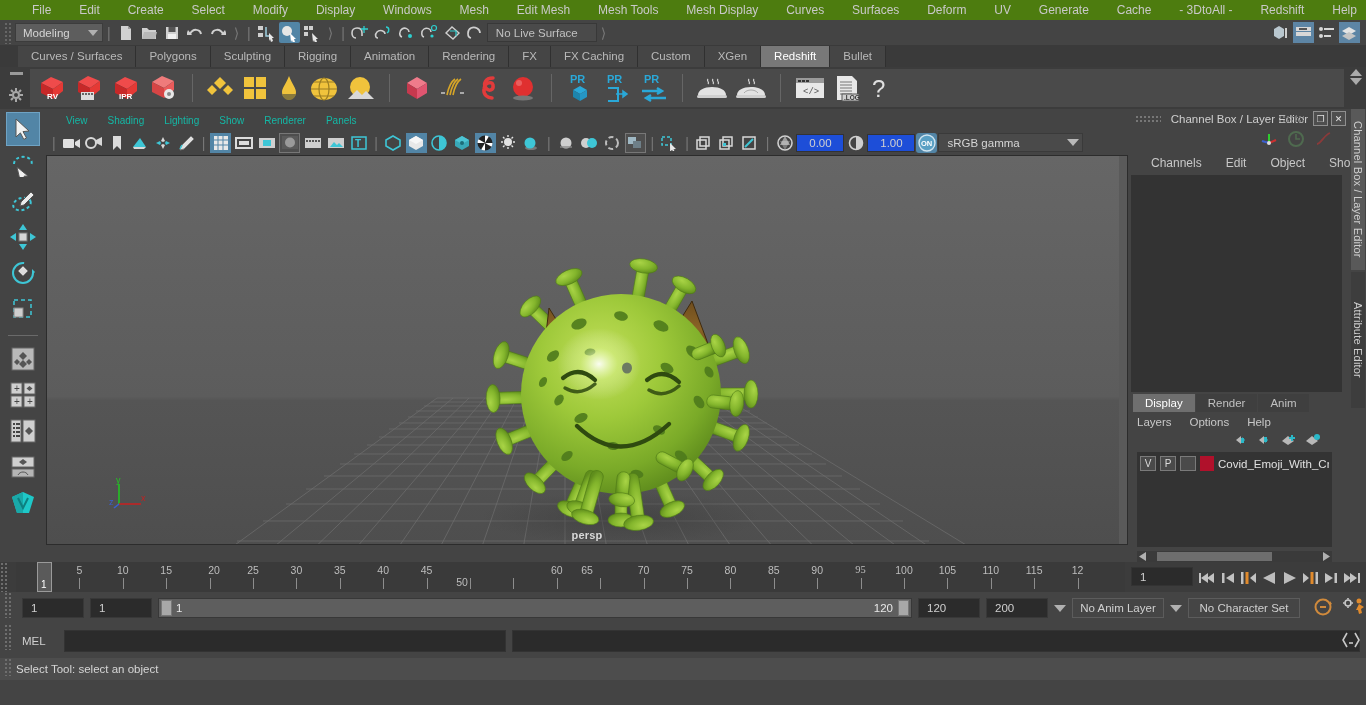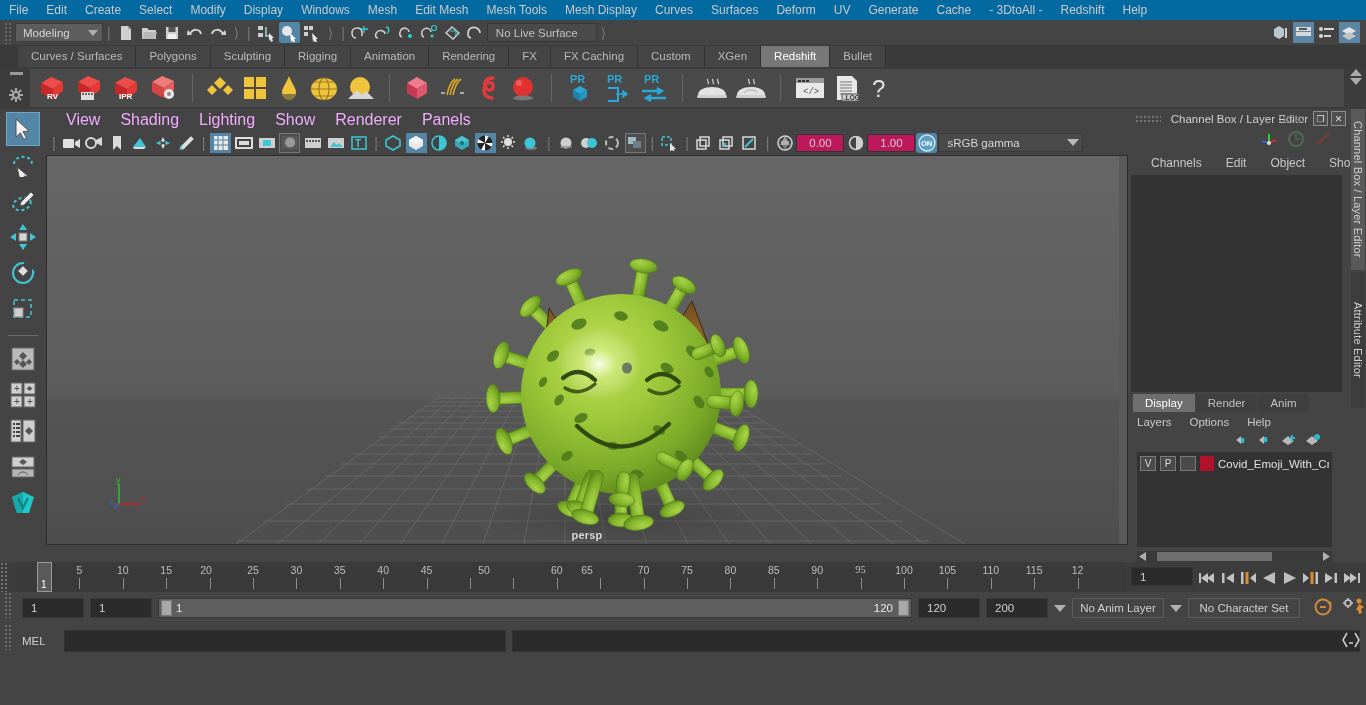--- a/index.html
+++ b/index.html
@@ -7,21 +7,21 @@
   body {
     background:#444444;
     font-family:"Liberation Sans", sans-serif;
     font-size:12px;
     color:#c8c8c8;
     -webkit-font-smoothing:antialiased;
   }
   .app { position:relative; width:1366px; height:705px; }
 
   
-  .menubar { height:20px; background:#0369a1; display:flex; align-items:center; padding-left:0; }
+  .menubar { height:20px; background:#4d7c0f; display:flex; align-items:center; padding-left:23px;justify-content:space-between; }
   .menubar .mi { padding:0 9px; font-size:12px; color:#c9c9c9; line-height:20px; cursor:default; }
 
   
   .statusline { height:25px; background:#444444; display:flex; align-items:center; padding-left:4px; position:relative; }
   .gripdots { width:8px; height:22px; background-image:radial-gradient(#6e6e6e 1px, transparent 1px); background-size:4px 4px; opacity:.8; flex:none; margin-right:3px;}
   .combo { height:19px; background:#5d5d5d; border:1px solid #3c3c3c; display:flex; align-items:center;
            padding:0 4px 0 7px; min-width:88px; color:#d5d5d5; font-size:11.5px; justify-content:space-between;}
   .combo .caret { width:0;height:0;border-left:5px solid transparent;border-right:5px solid transparent;border-top:6px solid #b0b0b0; margin-left:6px;}
   .pipe { color:#777; font-size:14px; margin:0 4px; }
   .tbtn { width:21px;height:21px; display:inline-flex;align-items:center;justify-content:center; margin:0 1px; }
@@ -50,26 +50,26 @@
 
   
   .main { display:flex; height:453px; }
   .leftbar { width:45px; background:#444444; padding-top:3px; display:flex; flex-direction:column; align-items:center; gap:2px;}
   .ltool { width:34px;height:34px;display:flex;align-items:center;justify-content:center; }
   .ltool.sel { background:#5285a6; border:1px solid #6fa3c4; }
   .ldiv { width:30px;height:1px;background:#6a6a6a;margin:7px 0 4px 0;}
 
   .viewport-col { flex:1; background:#444; padding:1px 1px 0 1px;}
   .vpmenu { height:20px; background:#444; display:flex; align-items:center; padding-left:10px;}
-  .vpmenu .mi { padding:0 10px; font-size:16px; color:#f0abfc;}
+  .vpmenu .mi { padding:0 10px; font-size:10px; color:#14b8a6;}
   .vptools { height:25px; background:#444; display:flex; align-items:center; padding-left:2px; }
   .vpbtn { width:21px;height:20px;display:flex;align-items:center;justify-content:center;margin:0 1px;}
   .vpbtn.on { background:#5285a6; }
   .vpbtn.framed { border:1px solid #777; background:#4e4e4e; }
-  .numfield { width:48px;height:18px;background:#be185d;border:1px solid #333;color:#d0d0d0;
+  .numfield { width:48px;height:18px;background:#1d4ed8;border:1px solid #333;color:#d0d0d0;
               font-size:11.5px;display:flex;align-items:center;justify-content:center;}
   .gammabox { height:19px;background:#4a4a4a;border:1px solid #3a3a3a;display:flex;align-items:center;
               justify-content:space-between; width:145px; padding:0 3px 0 8px; font-size:11.5px;color:#d5d5d5;}
   .gammabox .caret { width:0;height:0;border-left:6px solid transparent;border-right:6px solid transparent;border-top:7px solid #b8b8b8;}
 
   .viewport { position:relative; height:390px; background:#5a5a5a; overflow:hidden; border:1px solid #2c2c2c;}
   .persp-label { position:absolute; bottom:3px; left:0; right:0; text-align:center; color:#d8d8d8;
                  font-size:11px; font-weight:bold; letter-spacing:.2px;}
   .axisgizmo { position:absolute; left:62px; bottom:30px; width:40px;height:40px;}
 
@@ -1198,33 +1198,33 @@
     <div class="trackwrap" id="timetrack">
       <div class="playhead">
         <span>1</span>
       </div>
     <div class="ticklbl" style="left: 63.4px;">5</div>
         <div class="tickmark" style="left: 63.4px;"></div>
         <div class="ticklbl" style="left: 106.8px;">10</div>
         <div class="tickmark" style="left: 106.8px;"></div>
         <div class="ticklbl" style="left: 150.2px;">15</div>
         <div class="tickmark" style="left: 150.2px;"></div>
-        <div class="ticklbl" style="left: 190px;">20</div>
+        <div class="ticklbl" style="left: 198px;">20</div>
         <div class="tickmark" style="left: 193.6px;"></div>
         <div class="ticklbl" style="left: 237px;">25</div>
         <div class="tickmark" style="left: 237px;"></div>
         <div class="ticklbl" style="left: 280.4px;">30</div>
         <div class="tickmark" style="left: 280.4px;"></div>
         <div class="ticklbl" style="left: 323.8px;">35</div>
         <div class="tickmark" style="left: 323.8px;"></div>
         <div class="ticklbl" style="left: 367.2px;">40</div>
         <div class="tickmark" style="left: 367.2px;"></div>
         <div class="ticklbl" style="left: 410.6px;">45</div>
         <div class="tickmark" style="left: 410.6px;"></div>
-        <div class="ticklbl" style="left: 468px;">50</div>
+        <div class="ticklbl" style="left: 446px; margin-top: 12px;">50</div>
         <div class="tickmark" style="left: 454px;"></div>
         <div class="ticklbl" style="left: 497.4px; margin-top: 44px;">55</div>
         <div class="tickmark" style="left: 497.4px;"></div>
         <div class="ticklbl" style="left: 540.8px;">60</div>
         <div class="tickmark" style="left: 540.8px;"></div>
         <div class="ticklbl" style="left: 571px;">65</div>
         <div class="tickmark" style="left: 584.2px;"></div>
         <div class="ticklbl" style="left: 627.6px;">70</div>
         <div class="tickmark" style="left: 627.6px;"></div>
         <div class="ticklbl" style="left: 671px;">75</div>
@@ -1348,13 +1348,17 @@
     <div class="melinput"></div>
     <div class="meloutput"></div>
     <span style="position:absolute;right:6px;">
       <svg width="18" height="16">
           <path d="M5 1L1 8l4 7" stroke="#c8c8c8" stroke-width="1.6" fill="none"></path>
           <path d="M13 1l4 7-4 7" stroke="#c8c8c8" stroke-width="1.6" fill="none"></path>
           <path d="M7 11h4" stroke="#c8c8c8" stroke-width="1.6"></path>
         </svg></span>
   </div>
 
+  <div class="statusrow">
+    <div class="vdots" style="height:18px;margin-left:-10px"></div>
+    <span>Select Tool: select an object</span>
+  </div>
 </div>
 
 </body></html>

